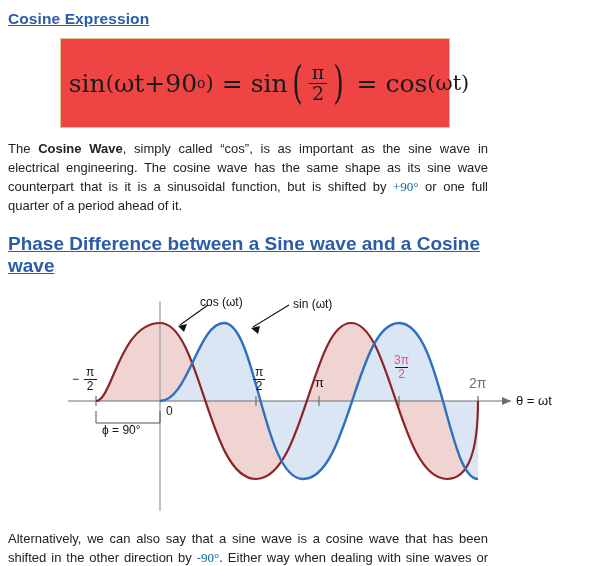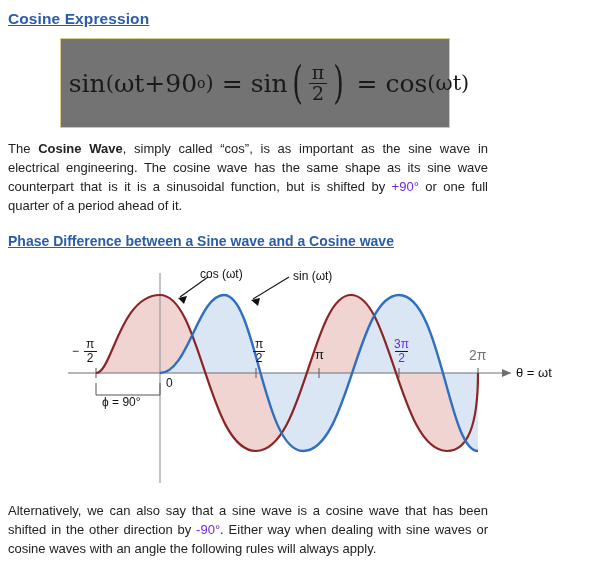--- a/index.html
+++ b/index.html
@@ -23,27 +23,27 @@
   .heading {
     color: #2b5caa;
     font-size: 15.5px;
     font-weight: bold;
     text-decoration: underline;
     margin: 2px 0 10px 0;
     letter-spacing: 0.1px;
   }
   .heading2 {
     color: #2b5caa;
-    font-size: 14px;
+    font-size: 19px;
     font-weight: bold;
     text-decoration: underline;
     margin: 18px 0 6px 0;
   }
   .formula-box {
-    background: #737373;
+    background: #ef4444;
     border: 1px solid #d9c98c;
     margin: 0 38px 0 52px;
     height: 88px;
     display: flex;
     align-items: center;
     justify-content: center;
     padding-left: 28px;
   }
   .formula {
     font-family: "DejaVu Serif", serif;
@@ -73,21 +73,21 @@
   }
   .frac .num { padding: 0 3px; }
   .frac .den { padding: 0 3px; border-top: 1px solid #1a1a1a; }
   .para {
     margin: 12px 0 0 0;
     line-height: 1.45;
     text-align: justify;
     font-size: 13px;
   }
   .para b { font-weight: bold; }
-  .blue { color: #6d28d9; }
+  .blue { color: #0369a1; font-family: Liberation Serif, serif; }
   .figwrap {
     position: relative;
     width: 600px;
     height: 235px;
     margin: 2px 0 0 0;
   }
   svg.fig { display: block; }
   .bottom {
     margin-top: 12px;
   }
@@ -166,21 +166,21 @@
         <span class="den">2</span>
       </span>
     </div>
     <div style="position:absolute; left:242px; top:83px; font-size:12px; color:#111;">
       <span class="frac" style="font-size:12px;">
         <span class="num">π</span>
         <span class="den">2</span>
       </span>
     </div>
     <div style="position:absolute; left:307px; top:92px; font-size:13px; color:#111;">π</div>
-    <div style="position:absolute; left:381px; top:83px; font-size:12px; color:#6d28d9;">
+    <div style="position:absolute; left:381px; top:71px; font-size:12px; color:#ec4899;">
       <span class="frac" style="font-size:12px;">
         <span class="num">3π</span>
         <span class="den">2</span>
       </span>
     </div>
     <div style="position:absolute; left:461px; top:92px; font-size:14px; color:#737373;">2π</div>
   </div>
 
   <p class="para bottom"><span>Alternatively, we can also say that a sine wave is a cosine wave that has been shifted in the other direction by </span><span class="blue">-90°</span><span>. Either way when dealing with sine waves or cosine waves with an angle the following rules will always apply.</span></p>
 

